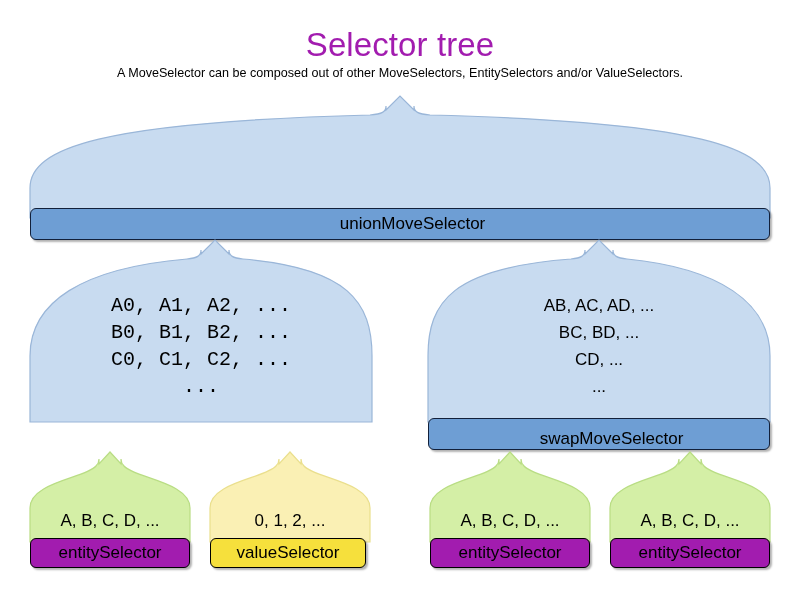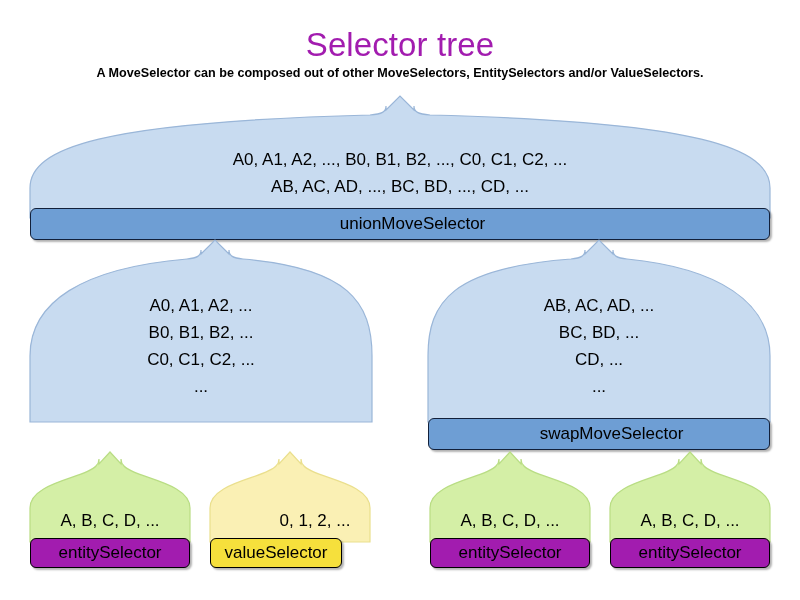--- a/index.html
+++ b/index.html
@@ -37,21 +37,20 @@
   }
   #subtitle {
     position: absolute;
     top: 66px;
     left: 0;
     width: 800px;
     text-align: center;
     font-size: 12.6px;
     line-height: 15px;
     color: #000;
-    font-weight: bold;
   }
 
   
   .node {
     position: absolute;
   }
   .dome-wrap {
     position: absolute;
     left: 0;
     top: 0;
@@ -112,42 +111,38 @@
       <svg width="740" height="122" viewBox="0 0 740 122" aria-hidden="true">
         <path d="M0,122 L0,92
                  C0,52 70,26 340,19
                  C352,18 356,16 356,10
                  L356,14 L370,0 L384,14 L384,10
                  C384,16 388,18 400,19
                  C670,26 740,52 740,92
                  L740,122 Z" fill="#c8dbf0" stroke="#9ab6d8" stroke-width="1.2"></path>
       </svg>
     </div>
-    <div class="dome-text" style="top:50px; font-size:17px; line-height:27px;">
-      <span class="dome-line">A0, A1, A2, ..., B0, B1, B2, ..., C0, C1, C2, ...</span>
-      <span class="dome-line">AB, AC, AD, ..., BC, BD, ..., CD, ...</span>
-    </div>
     <div class="bar bar-blue" style="left:0px; top:112px; width:740px; height:32px; font-size:17px;">
       <span class="bar-label">unionMoveSelector</span>
     </div>
   </div>
 
   <div class="node" style="left:30px; top:240px; width:342px; height:212px;">
     <div class="dome-wrap">
       <svg width="342" height="182" viewBox="0 0 342 182" aria-hidden="true">
         <path d="M0,182 L0,116
                  C0,62 52,28 157,19
                  C167,18 171,16 171,10
                  L171,14 L185,0 L199,14 L199,10
                  C199,16 203,18 213,19
                  C318,28 342,62 342,116
                  L342,182 Z" fill="#c8dbf0" stroke="#9ab6d8" stroke-width="1.2"></path>
       </svg>
     </div>
-    <div class="dome-text" style="top:52px; font-size:17px; line-height:27px;">
+    <div class="dome-text" style="top:52px; font-size:20px; line-height:27px;font-family:Liberation Mono, monospace;">
       <span class="dome-line">A0, A1, A2, ...</span>
       <span class="dome-line">B0, B1, B2, ...</span>
       <span class="dome-line">C0, C1, C2, ...</span>
       <span class="dome-line">...</span>
     </div>
   </div>
 
   <div class="node" style="left:428px; top:240px; width:342px; height:212px;">
     <div class="dome-wrap">
       <svg width="342" height="182" viewBox="0 0 342 182" aria-hidden="true">
@@ -159,21 +154,21 @@
                  C290,28 342,62 342,116
                  L342,182 Z" fill="#c8dbf0" stroke="#9ab6d8" stroke-width="1.2"></path>
       </svg>
     </div>
     <div class="dome-text" style="top:52px; font-size:17px; line-height:27px;">
       <span class="dome-line">AB, AC, AD, ...</span>
       <span class="dome-line">BC, BD, ...</span>
       <span class="dome-line">CD, ...</span>
       <span class="dome-line">...</span>
     </div>
-    <div class="bar bar-blue" style="left:0px; top:178px; width:342px; height:32px; font-size:17px;">
+    <div class="bar bar-blue" style="left:0px; top:178px; width:342px; height:32px; font-size:17px;align-items:flex-end;">
       <span class="bar-label">swapMoveSelector</span>
     </div>
   </div>
 
   <div class="node" style="left:30px; top:452px; width:160px; height:120px;">
     <div class="dome-wrap">
       <svg width="160" height="90" viewBox="0 0 160 90" aria-hidden="true">
         <path d="M0,90 L0,56
                  C0,30 56,26 66,14
                  C69,11 69,9 69,7
@@ -196,24 +191,24 @@
       <svg width="160" height="90" viewBox="0 0 160 90" aria-hidden="true">
         <path d="M0,90 L0,56
                  C0,30 56,26 66,14
                  C69,11 69,9 69,7
                  L69,12 L80,0 L91,12 L91,7
                  C91,9 91,11 94,14
                  C104,26 160,30 160,56
                  L160,90 Z" fill="#faf0b4" stroke="#eadf8d" stroke-width="1.2"></path>
       </svg>
     </div>
-    <div class="dome-text" style="top:58px; font-size:17px; line-height:22px;margin-left:25px;">
+    <div class="dome-text" style="top:58px; font-size:17px; line-height:22px;">
       <span class="dome-line">0, 1, 2, ...</span>
     </div>
-    <div class="bar bar-yellow" style="left:0px; top:86px; width:132px; height:30px; font-size:17px;">
+    <div class="bar bar-yellow" style="left:0px; top:86px; width:156px; height:30px; font-size:17px;">
       <span class="bar-label">valueSelector</span>
     </div>
   </div>
 
   <div class="node" style="left:430px; top:452px; width:160px; height:120px;">
     <div class="dome-wrap">
       <svg width="160" height="90" viewBox="0 0 160 90" aria-hidden="true">
         <path d="M0,90 L0,56
                  C0,30 56,26 66,14
                  C69,11 69,9 69,7

